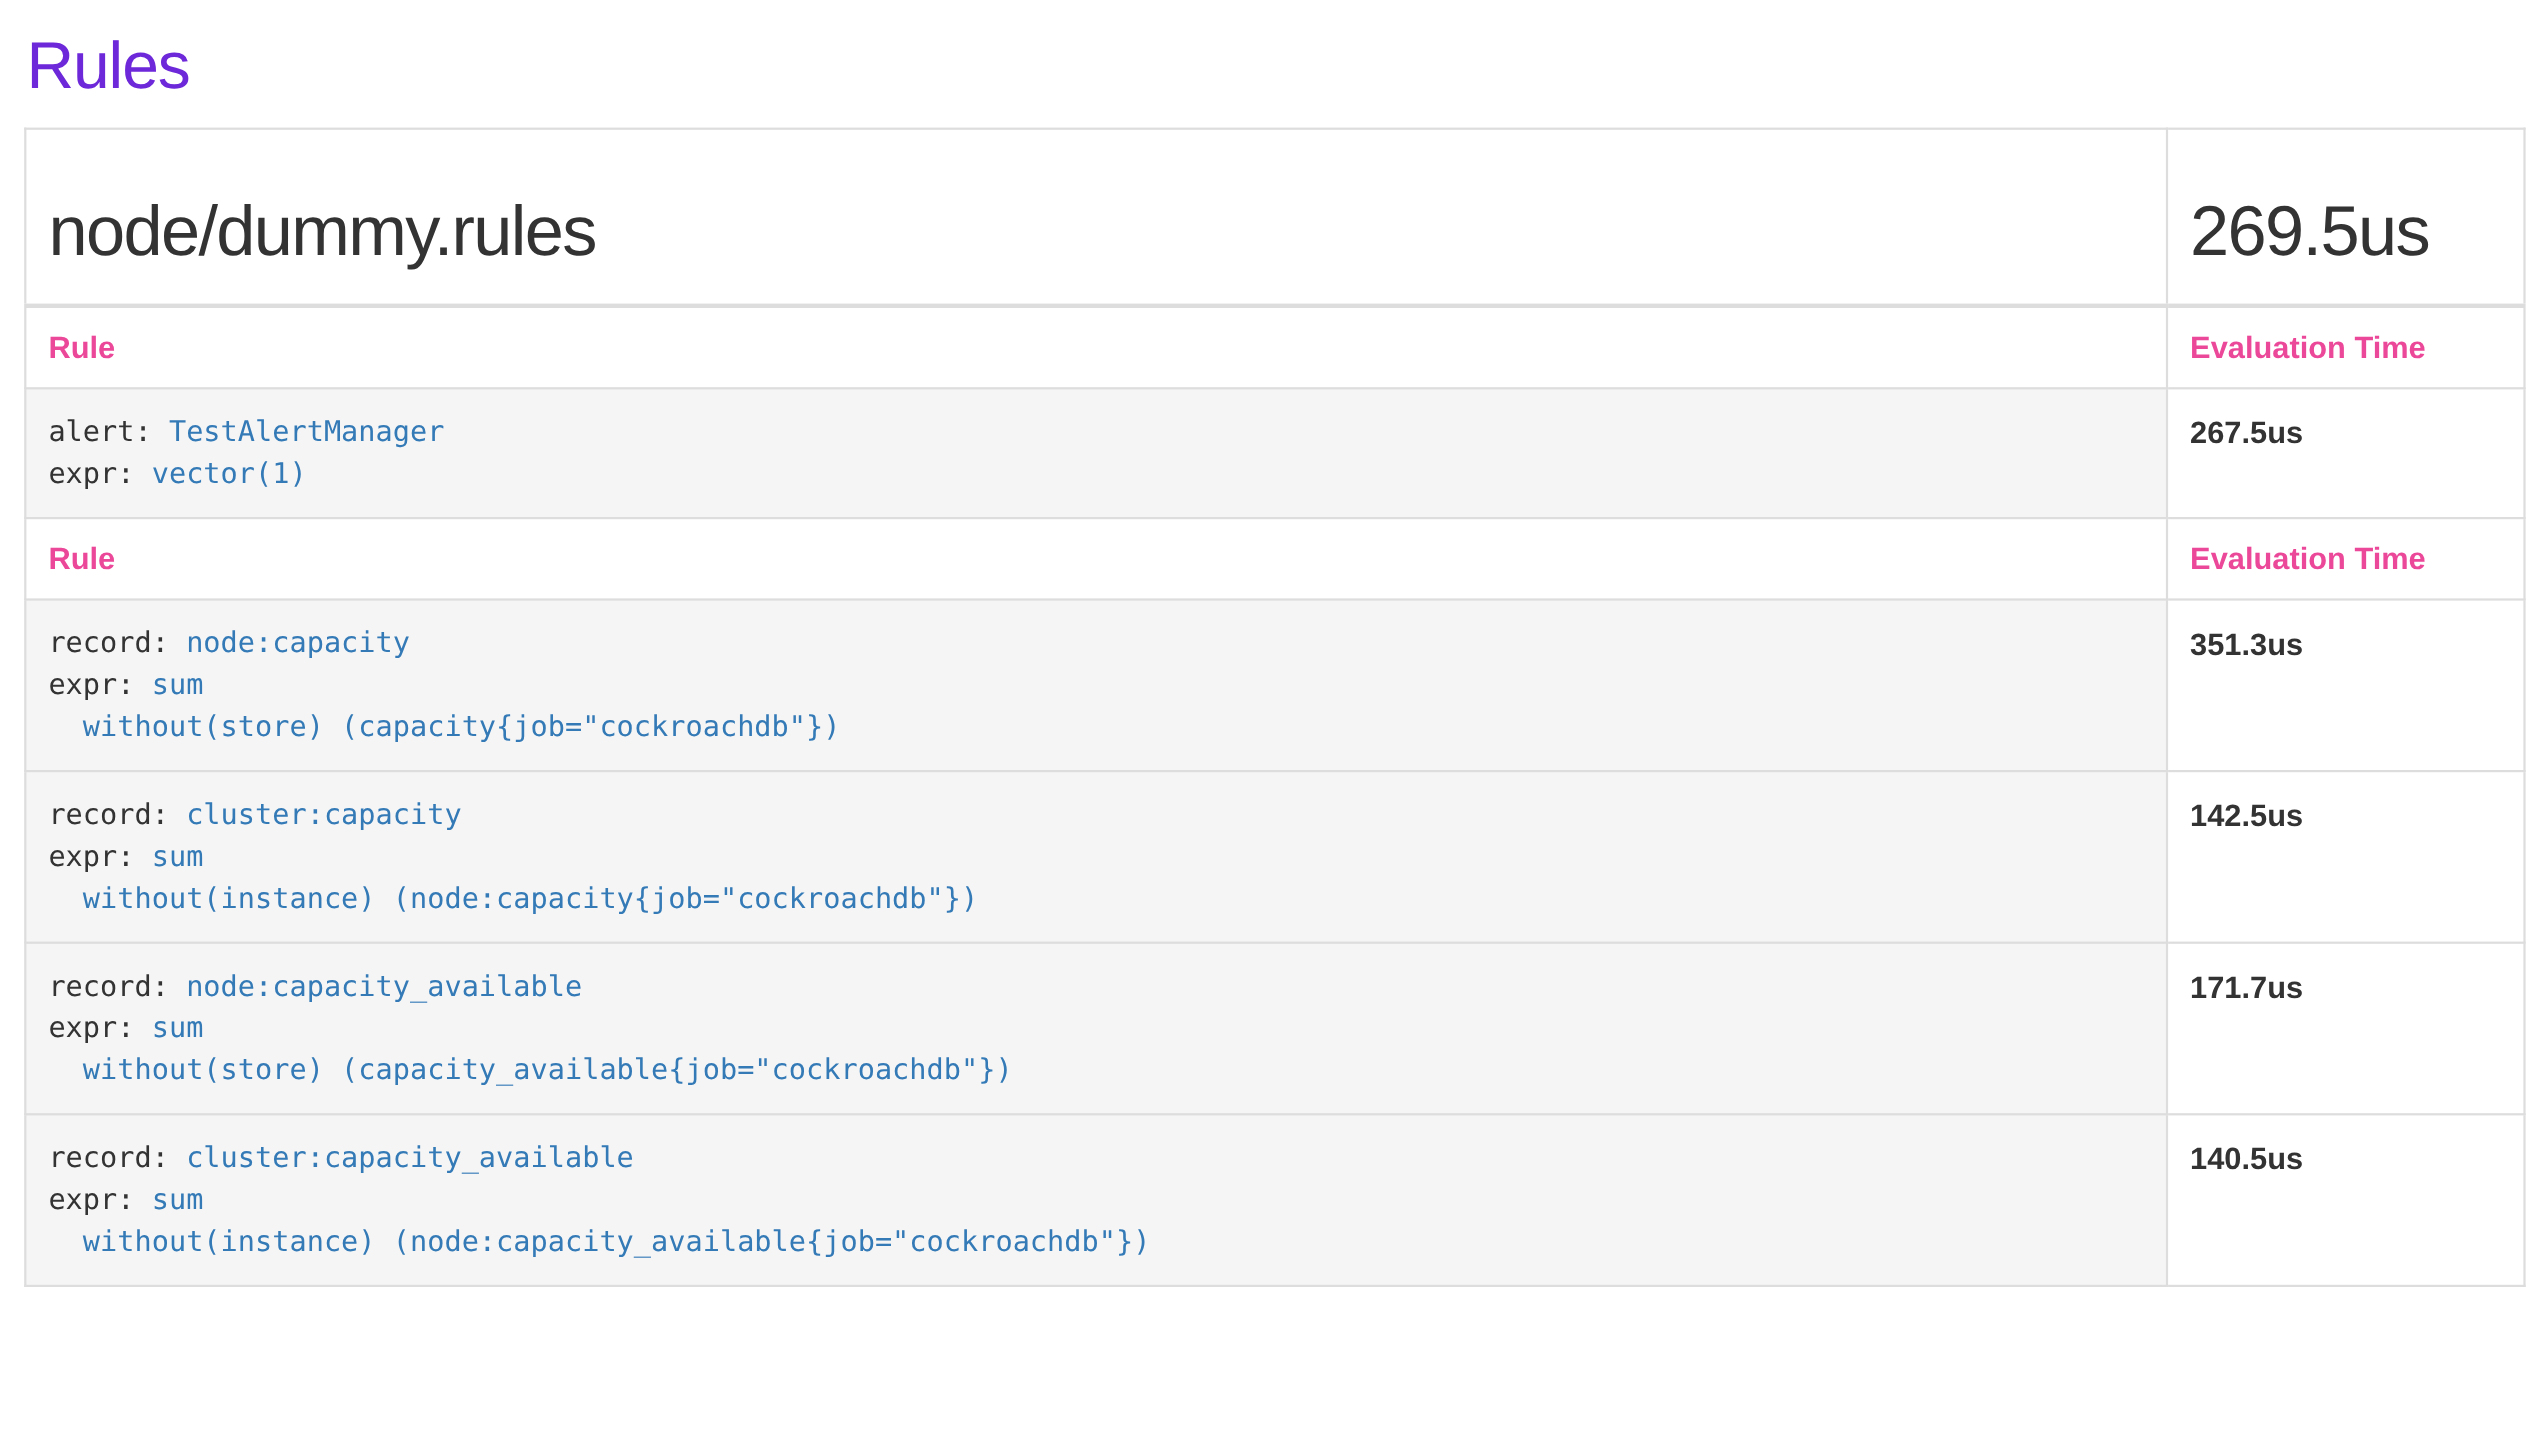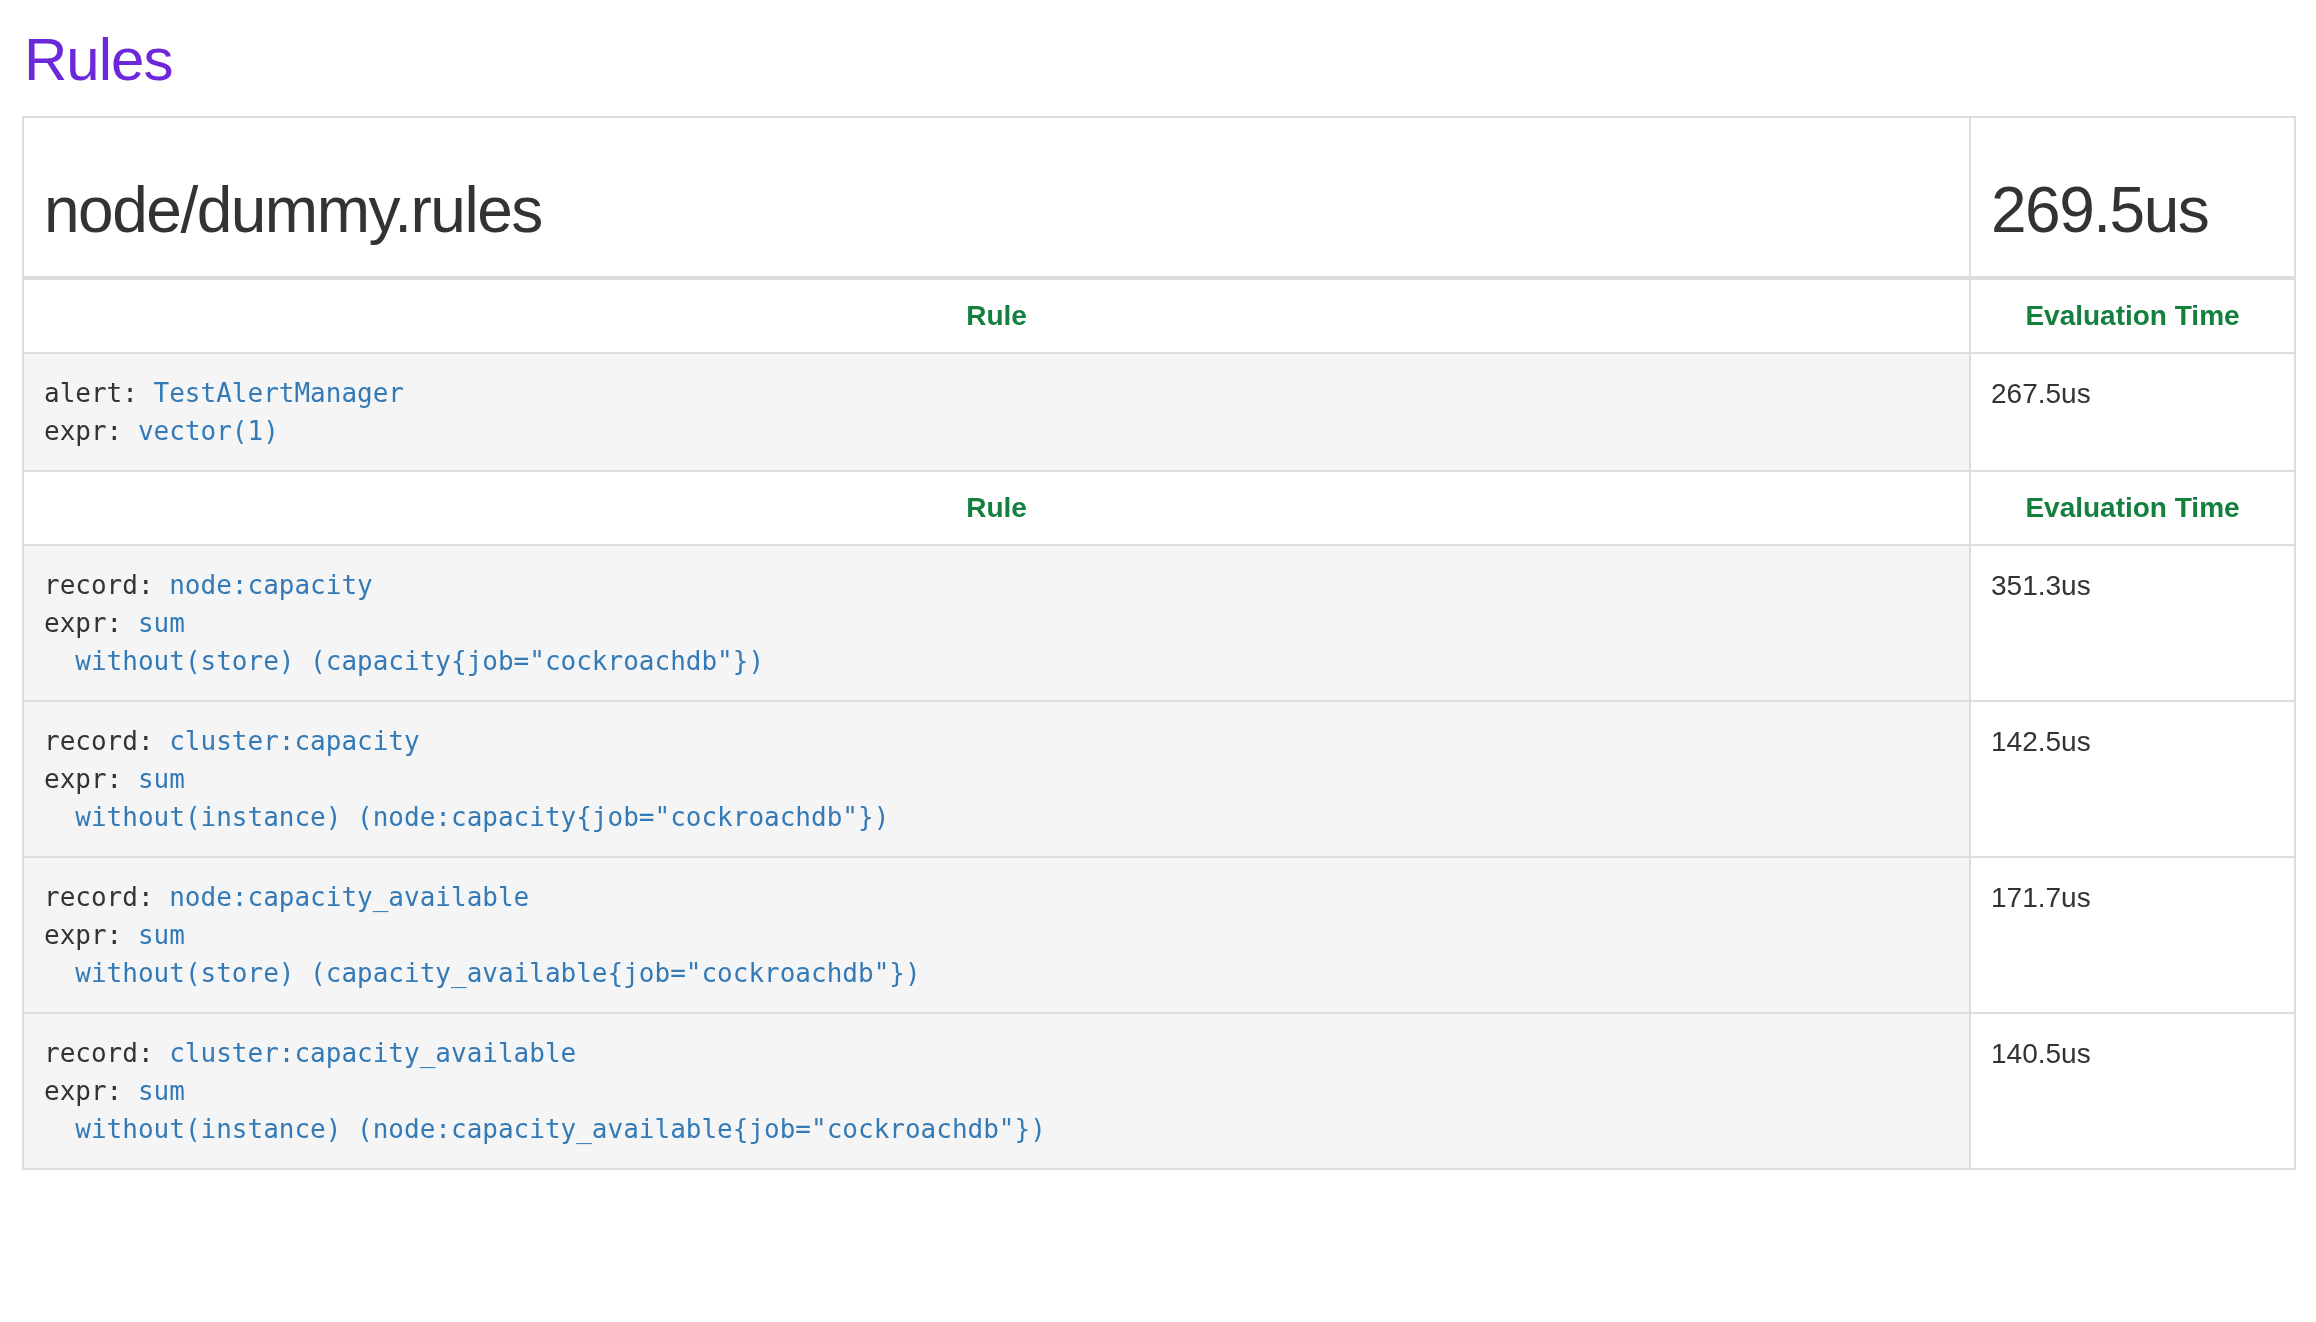--- a/index.html
+++ b/index.html
@@ -43,42 +43,43 @@
     font-weight: 500;
     letter-spacing: -1.5px;
     line-height: 72px;
     color: #333;
     margin: 36px 0 10px 0;
     white-space: nowrap;
     overflow: hidden;
   }
 
   tr.colhead-row th {
-    text-align: center;
+    text-align: left;
     font-size: 28px;
     font-weight: bold;
     line-height: 40px;
     padding: 16px 20px;
     vertical-align: top;
     background: #ffffff;
-    color: #15803d;
+    color: #ec4899;
   }
 
   td.rule-cell {
     background: #f5f5f5;
     padding: 20px;
     vertical-align: top;
   }
   td.time-cell {
     background: #ffffff;
     padding: 20px;
     font-size: 28px;
     line-height: 40px;
     vertical-align: top;
     color: #333;
+    font-weight: bold;
   }
 
   .rule-code {
     font-family: "DejaVu Sans Mono", "Liberation Mono", monospace;
     font-size: 26px;
     line-height: 38px;
     color: #333;
   }
   .code-line { white-space: pre; }
   .code-label { color: #333; margin-right: 1ch; }

